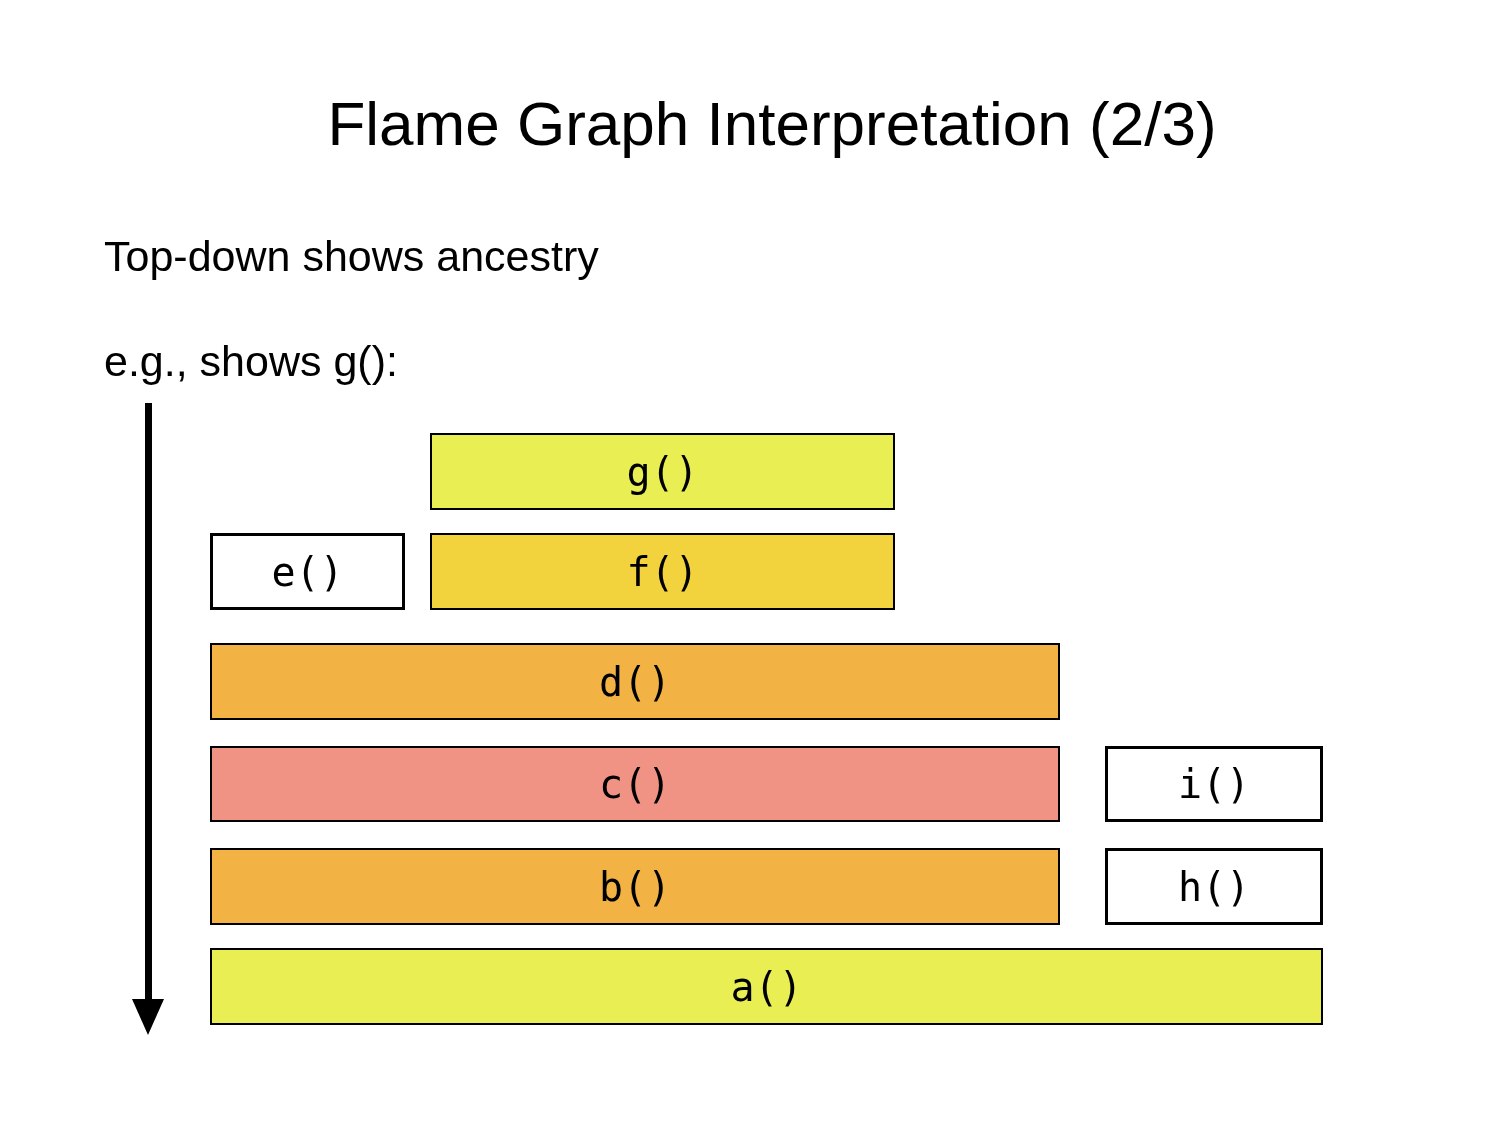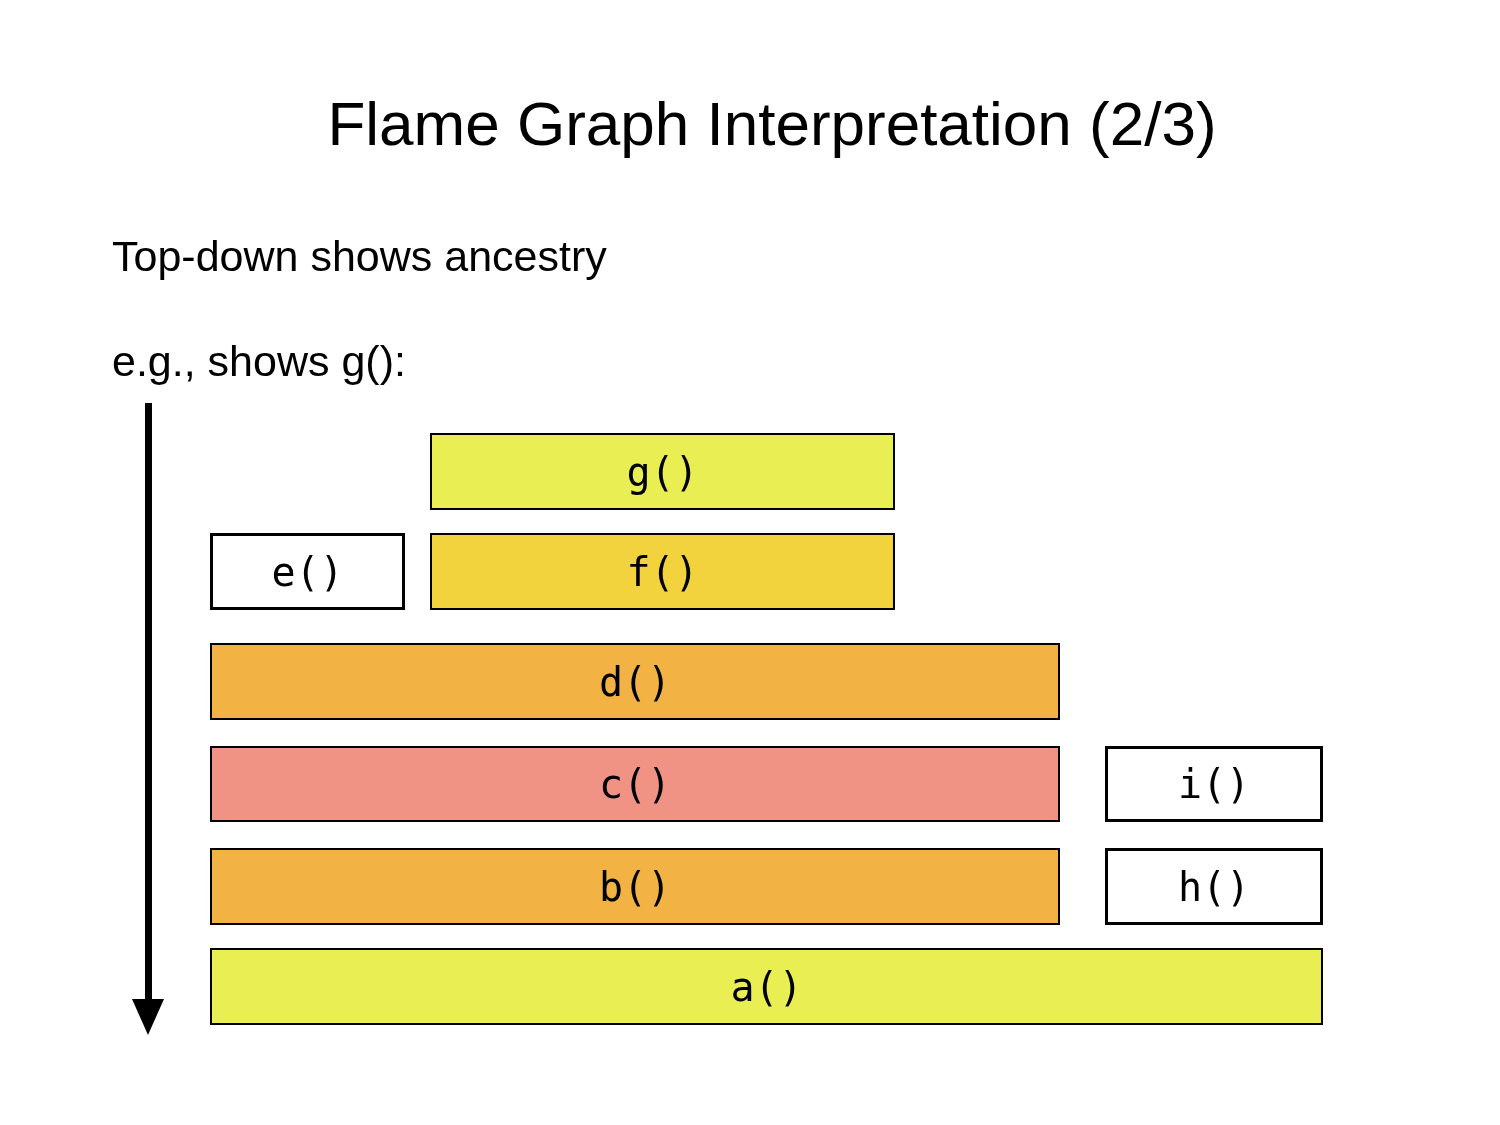--- a/index.html
+++ b/index.html
@@ -22,21 +22,21 @@
     left: 0;
     width: 100%;
     text-align: center;
     font-size: 62px;
     font-weight: normal;
     color: #000000;
     margin: 0;
   }
   .caption {
     position: absolute;
-    left: 112px;
+    left: 104px;
     font-size: 43px;
     color: #000000;
     white-space: nowrap;
   }
   .caption-1 { top: 232px; }
   .caption-2 { top: 337px; }
 
   .arrow-line {
     position: absolute;
     left: 145px;

